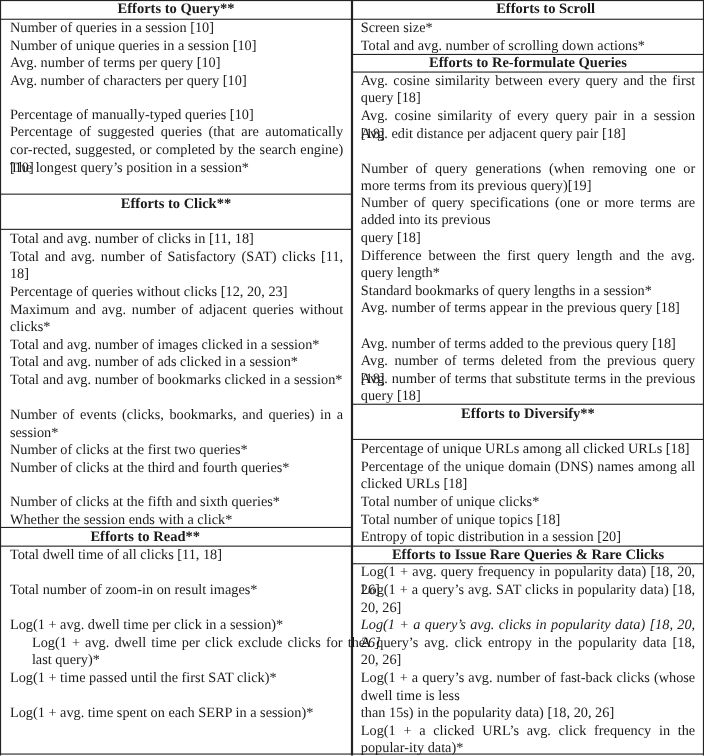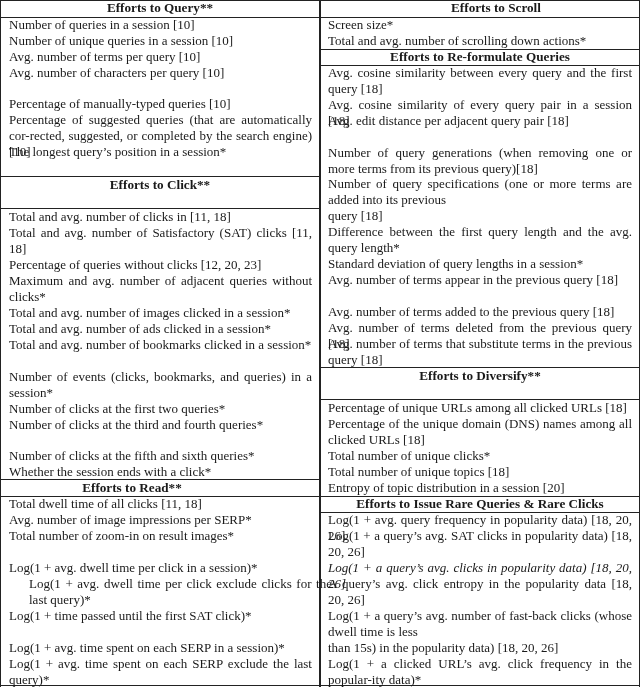--- a/index.html
+++ b/index.html
@@ -48,44 +48,42 @@
   <div class="item left" style="top:369px;">Number of events (clicks, bookmarks, and queries) in a session*</div>
   <div class="item left" style="top:401px;">Number of clicks at the first two queries*</div>
   <div class="item left" style="top:417px;">Number of clicks at the third and fourth queries*</div>
   <div class="item left" style="top:448px;">Number of clicks at the fifth and sixth queries*</div>
   <div class="item left" style="top:464px;">Whether the session ends with a click*</div>
 
   <div class="hline" style="left:0;top:479px;width:320px;"></div>
   <div class="hdr" style="left:0;width:264px;top:480px;">Efforts to Read**</div>
   <div class="hline" style="left:0;top:496px;width:320px;"></div>
   <div class="item left" style="top:496px;">Total dwell time of all clicks [11, 18]</div>
-  <div class="item left" style="top:512px;">Avg. number of image impressions per SERP*</div>
   <div class="item left" style="top:528px;">Total number of zoom-in on result images*</div>
   <div class="item left" style="top:560px;">Log(1 + avg. dwell time per click in a session)*</div>
   <div class="item left" style="top:576px;margin-left:20px;">Log(1 + avg. dwell time per click exclude clicks for the last query)*</div>
   <div class="item left" style="top:608px;">Log(1 + time passed until the first SAT click)*</div>
   <div class="item left" style="top:640px;">Log(1 + avg. time spent on each SERP in a session)*</div>
-  <div class="item left" style="top:656px;">Log(1 + avg. time spent on each SERP exclude the last query)*</div>
 
   <div class="hdr" style="left:320px;width:352px;top:0;">Efforts to Scroll</div>
   <div class="hline" style="left:320px;top:17px;width:320px;"></div>
   <div class="item right" style="top:17px;">Screen size*</div>
   <div class="item right" style="top:33px;">Total and avg. number of scrolling down actions*</div>
 
   <div class="hline" style="left:320px;top:49px;width:320px;"></div>
   <div class="hdr" style="left:320px;width:320px;top:49px;">Efforts to Re-formulate Queries</div>
   <div class="hline" style="left:320px;top:65px;width:320px;"></div>
   <div class="item right" style="top:65px;">Avg. cosine similarity between every query and the first query [18]</div>
   <div class="item right" style="top:97px;">Avg. cosine similarity of every query pair in a session [18]</div>
   <div class="item right" style="top:113px;">Avg. edit distance per adjacent query pair [18]</div>
-  <div class="item right" style="top:145px;">Number of query generations (when removing one or more terms from its previous query)[18]</div>
+  <div class="item right" style="top:145px;">Number of query generations (when removing one or more terms from its previous query)[19]</div>
   <div class="item right" style="top:176px;">Number of query specifications (one or more terms are added into its previous</div>
   <div class="item right" style="top:208px;">query [18]</div>
   <div class="item right" style="top:224px;">Difference between the first query length and the avg. query length*</div>
-  <div class="item right" style="top:256px;">Standard deviation of query lengths in a session*</div>
+  <div class="item right" style="top:256px;">Standard bookmarks of query lengths in a session*</div>
   <div class="item right" style="top:272px;">Avg. number of terms appear in the previous query [18]</div>
   <div class="item right" style="top:304px;">Avg. number of terms added to the previous query [18]</div>
   <div class="item right" style="top:320px;">Avg. number of terms deleted from the previous query [18]</div>
   <div class="item right" style="top:336px;">Avg. number of terms that substitute terms in the previous query [18]</div>
 
   <div class="hline" style="left:320px;top:367px;width:320px;"></div>
   <div class="hdr" style="left:320px;width:320px;top:368px;">Efforts to Diversify**</div>
   <div class="hline" style="left:320px;top:399px;width:320px;"></div>
   <div class="item right" style="top:400px;">Percentage of unique URLs among all clicked URLs [18]</div>
   <div class="item right" style="top:416px;">Percentage of the unique domain (DNS) names among all clicked URLs [18]</div>

